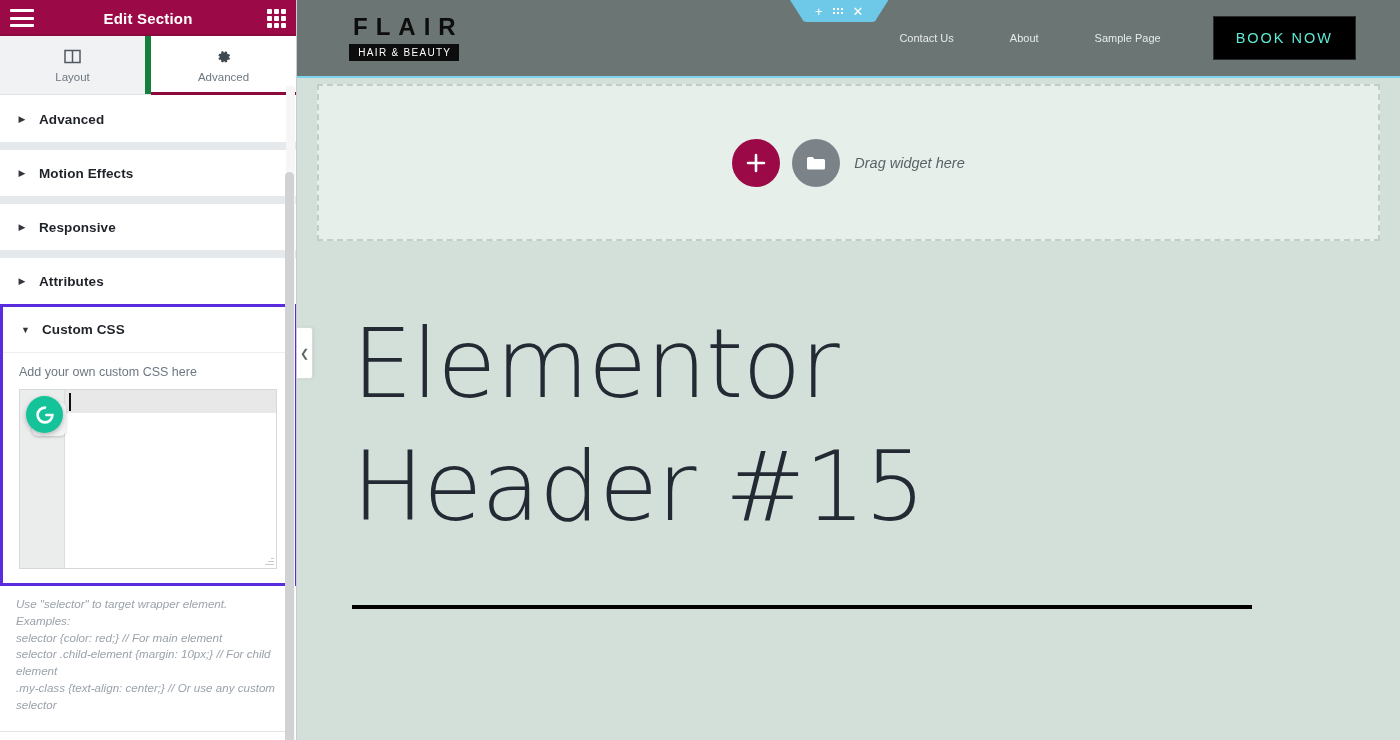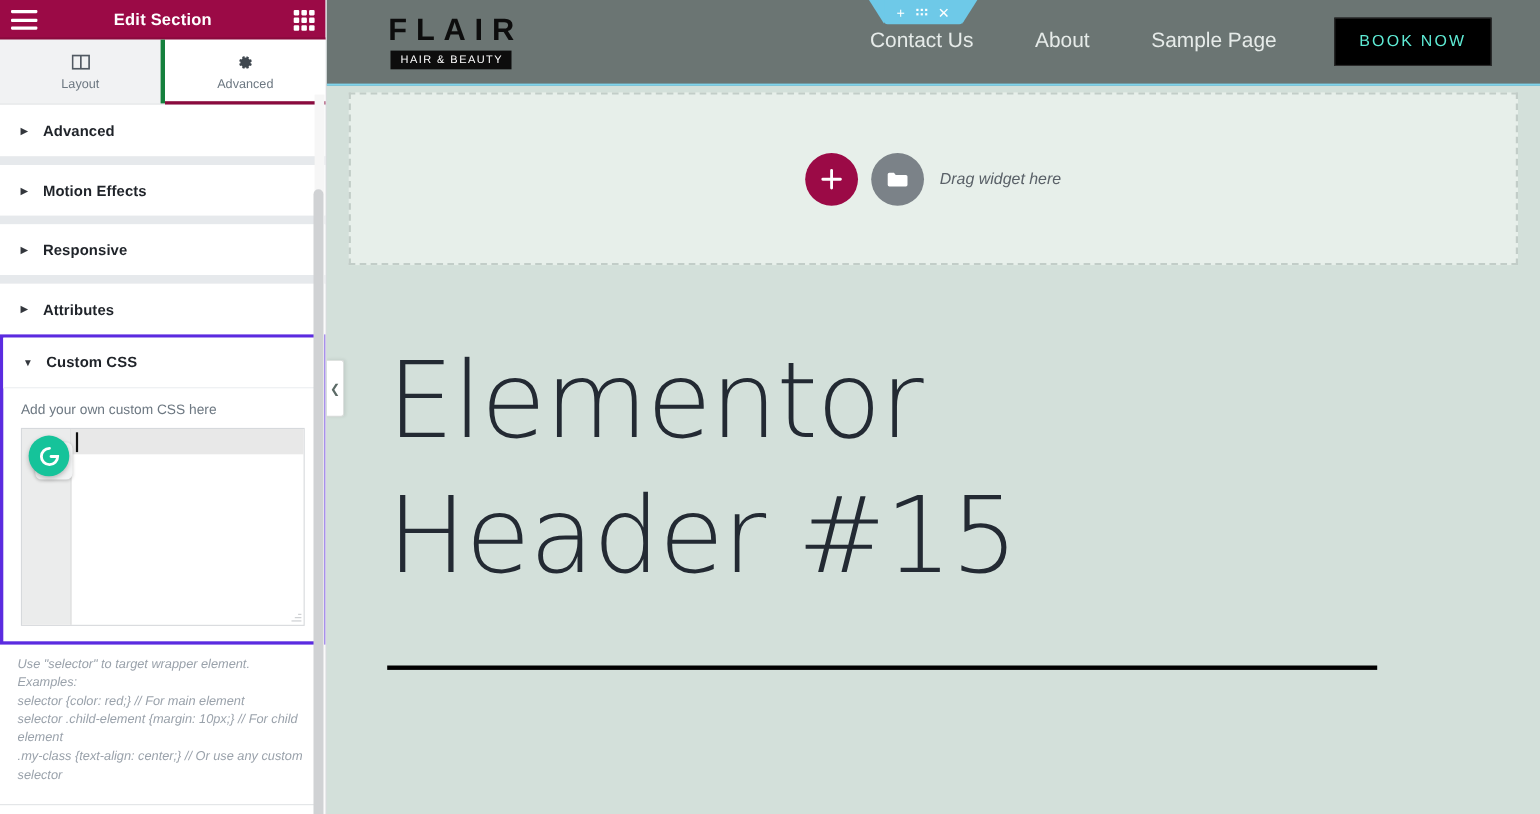--- a/index.html
+++ b/index.html
@@ -37,21 +37,21 @@
     position: absolute; left: 0; right: 0; text-align: center; pointer-events: none;
   }
   .grid-icon { width: 19px; height: 19px; display: grid; grid-template-columns: repeat(3,1fr); grid-template-rows: repeat(3,1fr); gap: 2px; cursor: pointer; z-index:2;}
   .grid-icon span { background: #ffffff; border-radius: 1px; }
 
   
   .tabs { display: flex; height: 59px; background: #f1f2f3; border-bottom: 1px solid #e0e2e4; }
   .tab {
     flex: 1; display: flex; flex-direction: column; align-items: center; justify-content: center;
     gap: 5px; cursor: pointer; position: relative; background: #f1f2f3;
-    border-right: 4px solid #15803d;
+    border-right: 6px solid #15803d;
   }
   .tab:last-child { border-right: none; }
   .tab .tlabel { font-size: 11.5px; color: #6d7882; }
   .tab.active { background: #ffffff; }
   .tab.active::after {
     content: ""; position: absolute; left: 0; right: 0; bottom: -1px; height: 3px; background: #8a0a3e;
   }
   .tab-ico { color: #515962; display: flex; align-items: center; justify-content: center; height: 18px; }
 
   
@@ -124,30 +124,30 @@
   }
 
   
   #preview { position: relative; flex: 1; height: 740px; background: #d3e0da; overflow: hidden; }
   .site-header {
     height: 78px; background: #6b7573; display: flex; align-items: center;
     padding: 0 44px 0 48px; position: relative; border-bottom: 2px solid #7fd4ec;
   }
   .logo { display: flex; flex-direction: column; align-items: center; gap: 5px; }
   .logo-word {
-    font-size: 28px; font-weight: bold; color: #0d0d0d; letter-spacing: 8px;
+    font-size: 24px; font-weight: bold; color: #0d0d0d; letter-spacing: 8px;
     font-family: "Liberation Sans", sans-serif; line-height: 1; padding-left:8px;
   }
   .logo-sub {
     background: #0d0d0d; color: #ffffff; font-size: 10px; font-weight: normal;
     letter-spacing: 1.3px; padding: 3px 8px 3px 9px;
   }
   .nav { display: flex; align-items: center; gap: 0; margin-left: auto; }
   .nav a {
-    color: #e6ebe9; font-size: 19px; text-decoration: none; padding: 0 28px; white-space: nowrap;
+    color: #e6ebe9; font-size: 11px; text-decoration: none; padding: 0 28px; white-space: nowrap;
   }
   .booknow {
     background: #000000; color: #5eead4; font-size: 14.5px; letter-spacing: 2px;
     padding: 13px 22px; margin-left: 24px; border: 1px solid #2a2a2a; cursor: pointer;
   }
   .el-tab {
     position: absolute; left: 506px; top: 0; height: 22px; background: #6ec9e8;
     display: flex; align-items: center; gap: 10px; padding: 0 12px;
     border-radius: 0 0 4px 4px; color: #ffffff; z-index: 6;
   }

